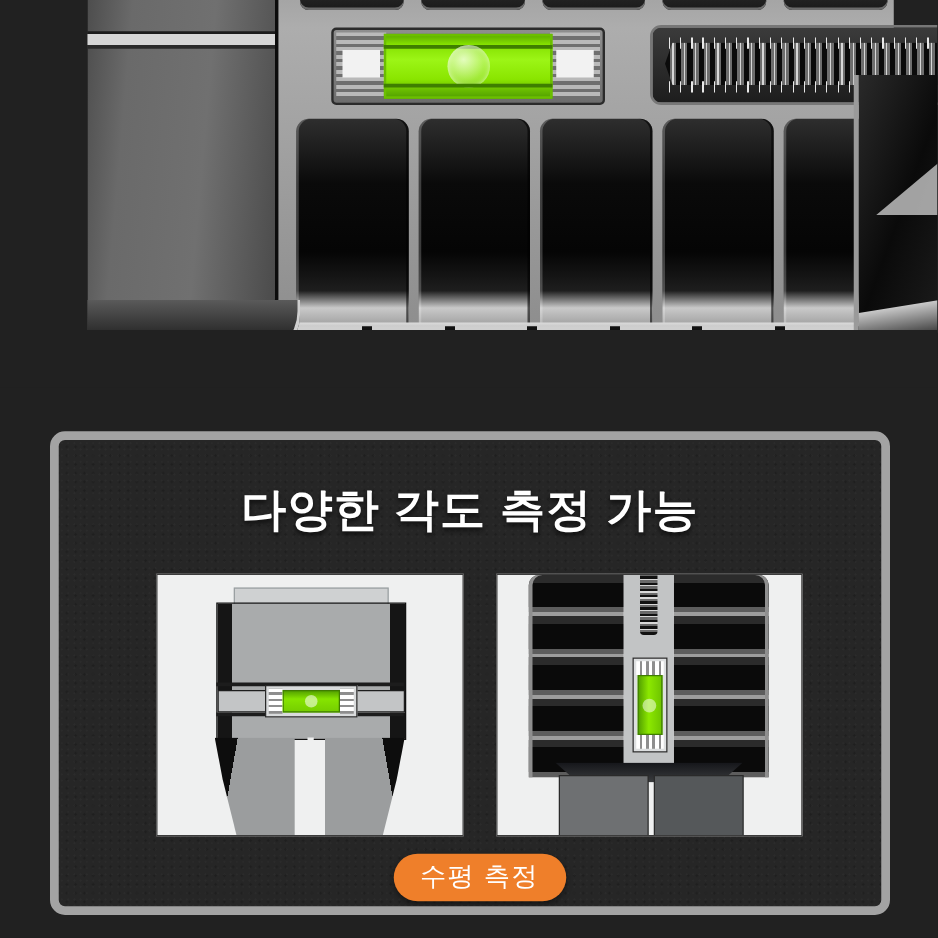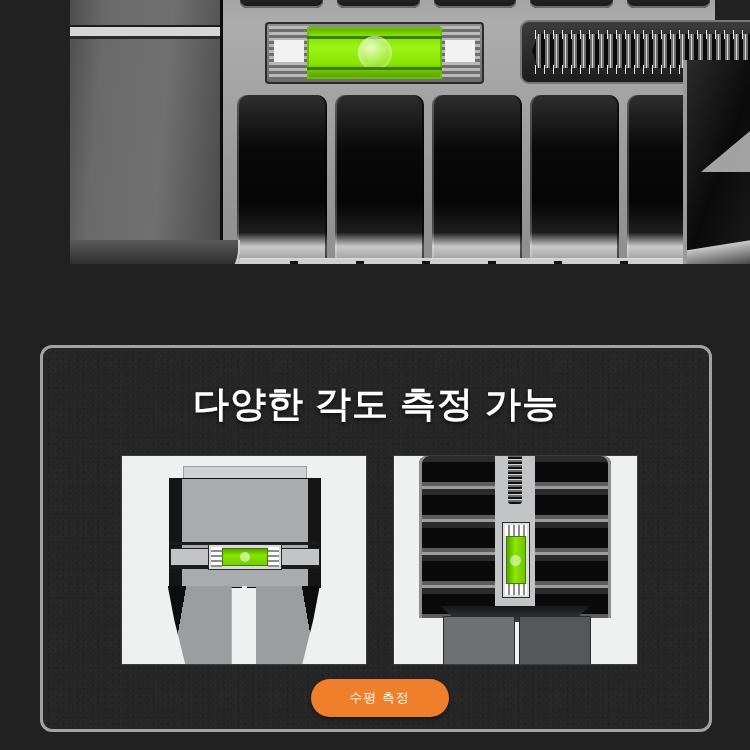--- a/index.html
+++ b/index.html
@@ -106,21 +106,21 @@
   .hero-right:after{
     content:"";position:absolute;left:0;right:0;bottom:20px;height:26px;
     background:linear-gradient(180deg,#c9c9c9,#3a3a3a);
     transform:skewY(-9deg);}
   .hero-fade{position:absolute;left:0;right:0;bottom:0;height:46px;background:#212121;}
 
   
   .panel{
     position:absolute;left:40px;top:345px;width:672px;height:387px;
     background:#262626;
-    border:3px solid #a3a3a3;border-radius:12px;
+    border:7px solid #a3a3a3;border-radius:12px;
     box-sizing:border-box;overflow:hidden;
   }
   .panel-noise{
     position:absolute;inset:0;opacity:.5;
     background-image:
       radial-gradient(rgba(255,255,255,.05) 1px,transparent 1px),
       radial-gradient(rgba(0,0,0,.35) 1px,transparent 1px);
     background-size:5px 5px,7px 7px;background-position:0 0,3px 2px;}
 
   .panel-title{
@@ -186,21 +186,21 @@
   .rc-neck{position:absolute;left:50%;top:150px;width:150px;height:16px;margin-left:-75px;
     background:linear-gradient(180deg,#15161a,#3a3c3e);
     clip-path:polygon(0 0,100% 0,88% 100%,12% 100%);}
 
   
   .btn-row{position:absolute;left:78px;top:331px;width:517px;height:38px;display:flex;gap:26px;}
   .btn-cell{flex:1;display:flex;justify-content:center;}
   .pill{
     display:inline-block;min-width:138px;height:38px;line-height:38px;text-align:center;
     background:#ef7f2a;color:#ffffff;border-radius:19px;
-    font-size:13px;font-weight:normal;letter-spacing:1px;
+    font-size:21px;font-weight:normal;letter-spacing:1px;
     box-shadow:0 2px 5px rgba(0,0,0,.45);
     cursor:pointer;
   }
 </style>
 </head>
 <body>
 
 <div class="page">
 
   <div class="hero">

